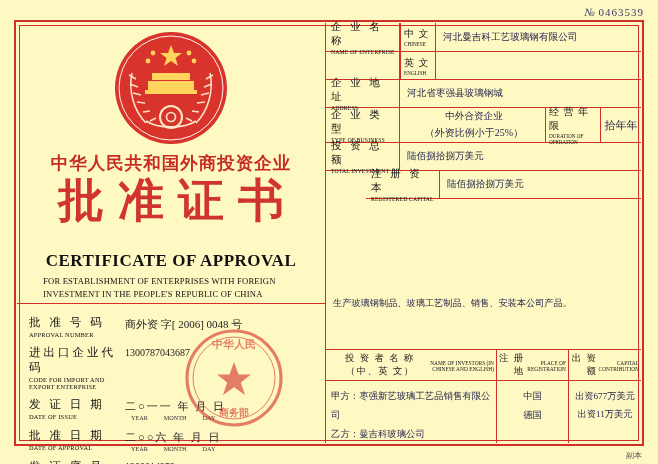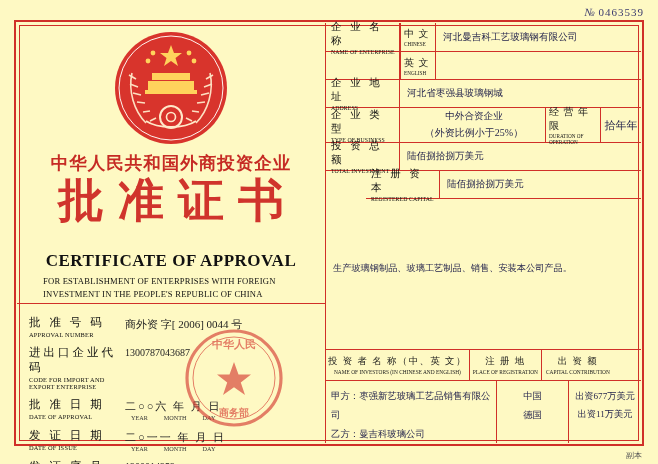--- a/index.html
+++ b/index.html
@@ -195,21 +195,21 @@
     margin-top: 1px;
   }
   .val {
     flex: 1;
     padding: 4px 4px 4px 7px;
     font-family: "Liberation Serif", serif;
     font-size: 9.6px;
     color: #1f1f4a;
     display: flex; align-items: center;
   }
-  .val.top { align-items: flex-start; }
+  .val.top { align-items: center; }
   .sublab {
     flex: 0 0 36px;
     border-left: 1px solid #d03028;
     border-right: 1px solid #d03028;
     padding: 2px 3px;
     box-sizing: border-box;
     display:flex; flex-direction:column; justify-content:center;
   }
   .sublab .cn { font-family:"Liberation Serif", serif; font-size: 10px; letter-spacing:1px; }
   .sublab .en { font-family:"Liberation Serif", serif; font-size: 5.2px; }
@@ -232,23 +232,23 @@
   .r-scope { flex: 0 0 150px; }
   .r-invhdr { height: 30px; }
   .r-invbody { flex: 1; }
 
   
   .inv-head {
     display:flex; height:100%;
     font-family:"Liberation Serif", serif;
   }
   .inv-head .c {
-    display:flex; flex-direction:column; align-items:center; justify-content:center;
+    display:flex; flex-direction:row; align-items:center; justify-content:center;
     padding: 2px 2px; box-sizing:border-box;
-    text-align:left;
+    text-align:right;
   }
   .inv-head .c .cn { font-size: 9.4px; letter-spacing:1.5px; }
   .inv-head .c .en { font-size: 5.4px; margin-top:1px; }
   .c1 { flex: 1 1 auto; border-right:1px solid #d03028; }
   .c2 { flex: 0 0 72px; border-right:1px solid #d03028; }
   .c3 { flex: 0 0 72px; }
 
   .inv-body { display:flex; height:100%; font-family:"Liberation Serif", serif; }
   .inv-body .bc { padding: 6px 5px; box-sizing:border-box; }
   .inv-body .b1 { flex:1 1 auto; border-right:1px solid #d03028; font-size:9.4px; color:#1f1f4a; line-height:2.0; }
@@ -313,56 +313,56 @@
 
       <div class="divider"></div>
 
       <div class="fields">
 
         <div class="frow">
           <div class="flabel">
             <span class="cn">批 准 号 码</span>
             <span class="en">APPROVAL  NUMBER</span>
           </div>
-          <div class="fval">商外资      字[ 2006]      0044 号</div>
+          <div class="fval">商外资      字[ 2006]      0048 号</div>
         </div>
 
         <div class="frow">
           <div class="flabel">
             <span class="cn">进出口企业代码</span>
             <span class="en">CODE FOR IMPORT AND EXPORT  ENTERPRISE</span>
           </div>
           <div class="fval small">1300787043687</div>
         </div>
 
         <div class="frow">
           <div class="flabel">
-            <span class="cn">批 准 日 期</span>
-            <span class="en">DATE  OF  APPROVAL</span>
+            <span class="cn">发 证 日 期</span>
+            <span class="en">DATE  OF  ISSUE</span>
           </div>
           <div class="fval">
             <div class="date-val">
-                <span class="dig">二○○六      年      月      日</span>
+                <span class="dig">二○一一      年      月      日</span>
               </div>
             <div class="ymd">
               <span>YEAR</span>
               <span>MONTH</span>
               <span>DAY</span>
             </div>
           </div>
         </div>
 
         <div class="frow">
           <div class="flabel">
-            <span class="cn">发 证 日 期</span>
-            <span class="en">DATE  OF  ISSUE</span>
+            <span class="cn">批 准 日 期</span>
+            <span class="en">DATE  OF  APPROVAL</span>
           </div>
           <div class="fval">
             <div class="date-val">
-                <span class="dig">二○一一      年      月      日</span>
+                <span class="dig">二○○六      年      月      日</span>
               </div>
             <div class="ymd">
               <span>YEAR</span>
               <span>MONTH</span>
               <span>DAY</span>
             </div>
           </div>
         </div>
 
         <div class="frow">

